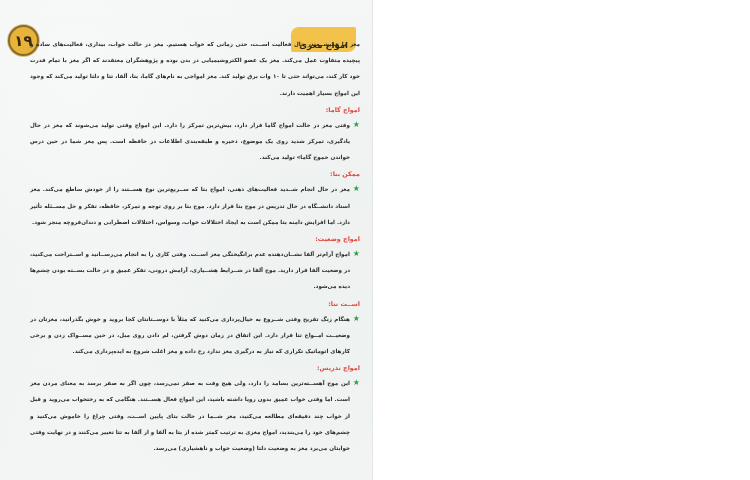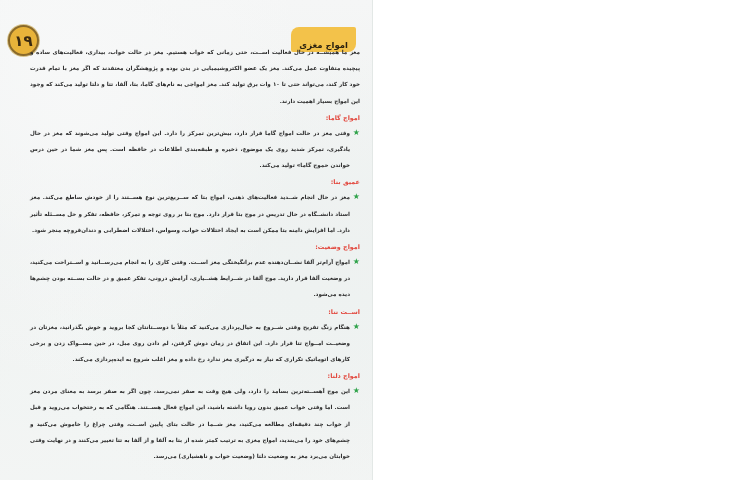--- a/index.html
+++ b/index.html
@@ -31,21 +31,21 @@
     .title-badge {
       position: absolute; right: 16px; top: 27px;
       background: #f3c24a;
       border-radius: 8px 2px 8px 2px;
       padding: 13px 8px 2px 8px;
       font-size: 8.5px; font-weight: bold; color: #2c2210;
       direction: rtl;
       text-align: right;
     }
     .content {
-      position: absolute; left: 30px; right: 12px; top: 44px;
+      position: absolute; left: 30px; right: 12px; top: 36px;
       direction: rtl; text-align: justify;
       color: #2b2b2b;
       font-size: 5.6px; line-height: 16.2px; font-weight: bold;
     }
     .content p { margin: 0; }
     .sec-head {
       color: #e2473d; font-weight: bold; font-size: 6.4px;
       margin-top: 2px; line-height: 14px;
     }
     .bullet { position: relative; padding-right: 10px; }
@@ -63,37 +63,37 @@
 
   <div class="content">
     <p>مغز ما همیشــه در حال فعالیت اســت، حتی زمانی که خواب هستیم. مغز در حالت خواب، بیداری، فعالیت‌های ساده و پیچیده متفاوت عمل می‌کند. مغز یک عضو الکتروشیمیایی در بدن بوده و پژوهشگران معتقدند که اگر مغز با تمام قدرت خود کار کند، می‌تواند حتی تا ۱۰ وات برق تولید کند. مغز امواجی به نام‌های گاما، بتا، آلفا، تتا و دلتا تولید می‌کند که وجود این امواج بسیار اهمیت دارند.</p>
 
     <div class="sec-head">امواج گاما:</div>
     <p class="bullet">
       <span class="star">★</span>
       <span>وقتی مغز در حالت امواج گاما قرار دارد، بیش‌ترین تمرکز را دارد. این امواج وقتی تولید می‌شوند که مغز در حال یادگیری، تمرکز شدید روی یک موضوع، ذخیره و طبقه‌بندی اطلاعات در حافظه است. پس مغز شما در حین درس خواندن حموج گاما» تولید می‌کند.</span>
     </p>
 
-    <div class="sec-head">عمیق بتا:</div>
+    <div class="sec-head">ممکن بتا:</div>
     <p class="bullet">
       <span class="star">★</span>
       <span>مغز در حال انجام شــدید فعالیت‌های ذهنی، امواج بتا که ســریع‌ترین نوع هســتند را از خودش ساطع می‌کند. مغز استاد دانشــگاه در حال تدریس در موج بتا قرار دارد. موج بتا بر روی توجه و تمرکز، حافظه، تفکر و حل مســئله تأثیر دارد. اما افزایش دامنه بتا ممکن است به ایجاد اختلالات خواب، وسواس، اختلالات اضطرابی و دندان‌قروچه منجر شود.</span>
     </p>
 
     <div class="sec-head">امواج وضعیت:</div>
     <p class="bullet">
       <span class="star">★</span>
       <span>امواج آرام‌تر آلفا نشــان‌دهنده عدم برانگیختگی مغز اســت. وقتی کاری را به انجام می‌رســانید و اســتراحت می‌کنید، در وضعیت آلفا قرار دارید. موج آلفا در شــرایط هشــیاری، آرامش درونی، تفکر عمیق و در حالت بســته بودن چشم‌ها دیده می‌شود.</span>
     </p>
 
     <div class="sec-head">اســت تتا:</div>
     <p class="bullet">
       <span class="star">★</span>
       <span>هنگام زنگ تفریح وقتی شــروع به خیال‌پردازی می‌کنید که مثلاً با دوســتانتان کجا بروید و خوش بگذرانید، مغزتان در وضعیــت امــواج تتا قرار دارد. این اتفاق در زمان دوش گرفتن، لم دادن روی مبل، در حین مســواک زدن و برخی کارهای اتوماتیک تکراری که نیاز به درگیری مغز ندارد رخ داده و مغز اغلب شروع به ایده‌پردازی می‌کند.</span>
     </p>
 
-    <div class="sec-head">امواج دلتا:</div>
+    <div class="sec-head">امواج تدریس:</div>
     <p class="bullet">
       <span class="star">★</span>
       <span>این موج آهســته‌ترین بسامد را دارد، ولی هیچ وقت به صفر نمی‌رسد، چون اگر به صفر برسد به معنای مردن مغز است. اما وقتی خواب عمیق بدون رویا داشته باشید، این امواج فعال هســتند. هنگامی که به رختخواب می‌روید و قبل از خواب چند دقیقه‌ای مطالعه می‌کنید، مغز شــما در حالت بتای پایین اســت، وقتی چراغ را خاموش می‌کنید و چشم‌های خود را می‌بندید، امواج مغزی به ترتیب کمتر شده از بتا به آلفا و از آلفا به تتا تغییر می‌کنند و در نهایت وقتی خوابتان می‌برد مغز به وضعیت دلتا (وضعیت خواب و ناهشیاری) می‌رسد.</span>
     </p>
   </div>
 </div>
 
 </body></html>

